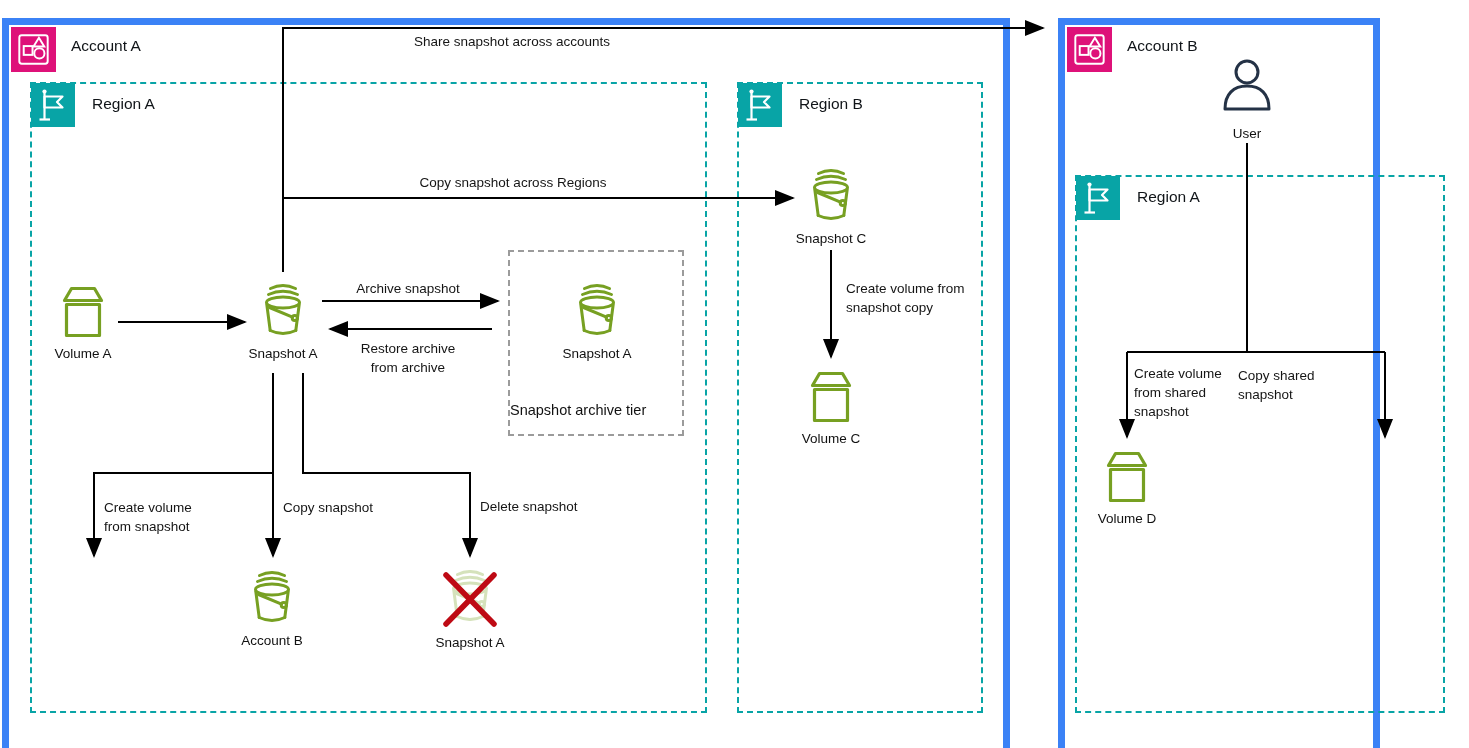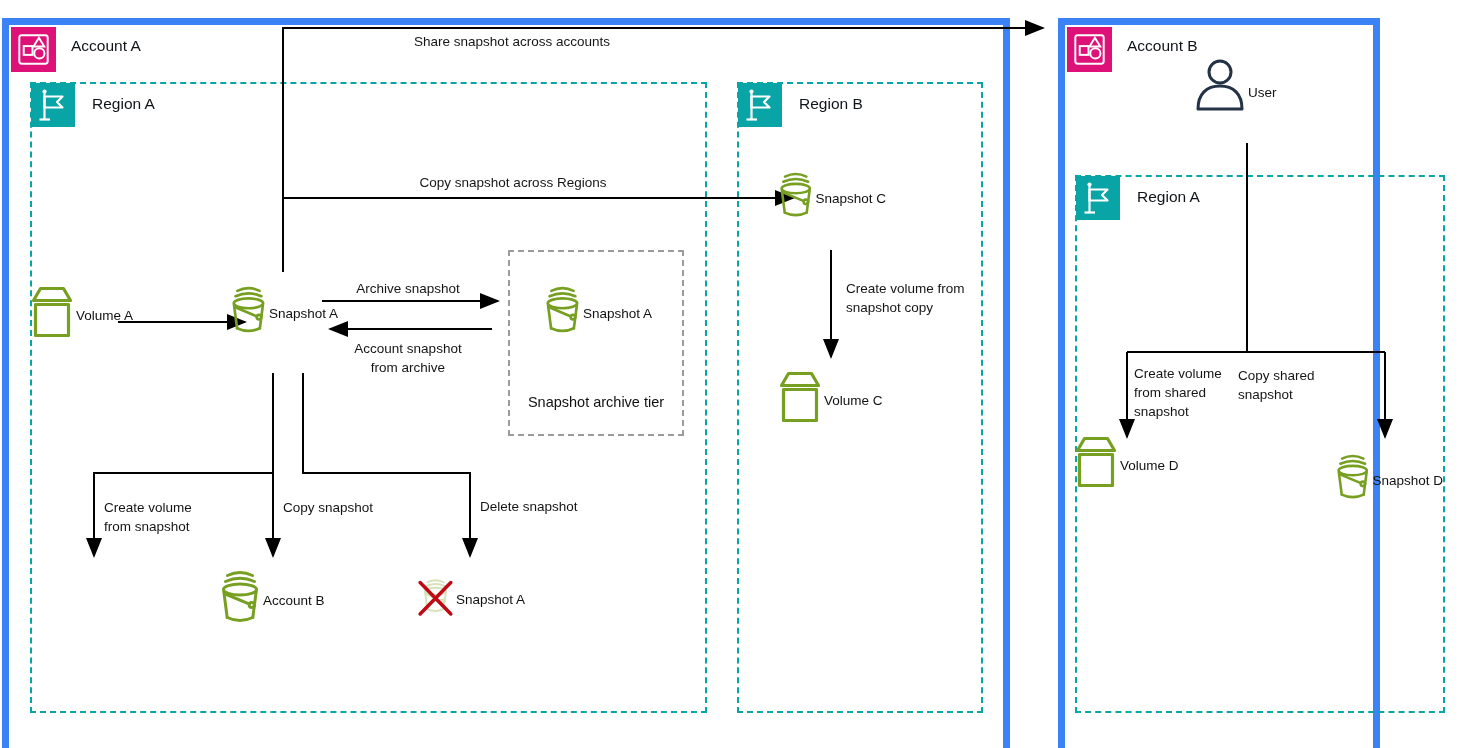--- a/index.html
+++ b/index.html
@@ -5,26 +5,26 @@
   html,body{margin:0;padding:0;background:#fff;}
   .canvas{position:relative;width:1469px;height:748px;background:#fff;
           font-family:"Liberation Sans",sans-serif;overflow:hidden;}
   .box{position:absolute;box-sizing:border-box;background:transparent;}
   .account{border:7px solid #3b82f6;margin-top:16px;}
   .region{border:2px dashed #08A4A6;}
   .archive{border:2px dashed #9B9B9B;}
   .gicon{position:absolute;}
   .gtitle{position:absolute;font-size:15.5px;color:#101418;white-space:nowrap;}
   .overlay{position:absolute;left:0;top:0;pointer-events:none;}
-  .node{position:absolute;width:110px;display:flex;flex-direction:row;align-items:center;}
+  .node{position:absolute;width:110px;display:flex;flex-direction:column;align-items:center;}
   .nlabel{margin-top:6px;font-size:13.5px;color:#111;white-space:nowrap;text-align:center;}
   .edge-label{position:absolute;font-size:13.5px;line-height:19px;color:#151515;white-space:pre-line;}
   .center{text-align:center;}
   .right{text-align:left;}
-  .caption{position:absolute;left:0;right:0;bottom:24px;text-align:center;font-size:14.5px;color:#111;}
+  .caption{position:absolute;left:0;right:0;bottom:16px;font-size:14.5px;color:#111;}
 </style>
 </head>
 <body>
 
 <div class="canvas">
 
   <svg width="0" height="0" style="position:absolute" aria-hidden="true">
     <defs>
       <symbol id="sym-volume" viewBox="0 0 48 56">
         <g fill="none" stroke="#77A022" stroke-width="3.2" stroke-linejoin="round">
@@ -189,38 +189,32 @@
     <div class="nlabel">Snapshot C</div>
   </div>
 
   <div class="node" style="left:776px;top:369px">
     <svg width="48" height="56" viewBox="0 0 48 56">
         <use href="#sym-volume"></use>
       </svg>
     <div class="nlabel">Volume C</div>
   </div>
 
-  <div class="node" style="left:1072px;top:434px">
+  <div class="node" style="left:1072px;top:449px">
     <svg width="48" height="56" viewBox="0 0 48 56">
         <use href="#sym-volume"></use>
       </svg>
     <div class="nlabel">Volume D</div>
   </div>
 
-  <div class="node" style="left:1333px;top:447px">
-    <svg width="46" height="60" viewBox="0 0 46 60">
-        <use href="#sym-bucket"></use>
-      </svg>
-    <div class="nlabel">Snapshot D</div>
-  </div>
 
   <div class="edge-label center" style="left:367px;top:32px;width:290px">Share snapshot across accounts</div>
   <div class="edge-label center" style="left:368px;top:173px;width:290px">Copy snapshot across Regions</div>
   <div class="edge-label center" style="left:338px;top:279px;width:140px">Archive snapshot</div>
-  <div class="edge-label center" style="left:330px;top:339px;width:156px">Account snapshot
+  <div class="edge-label center" style="left:330px;top:339px;width:156px">Restore archive
 from archive</div>
   <div class="edge-label" style="left:104px;top:498px">Create volume
 from snapshot</div>
   <div class="edge-label" style="left:283px;top:498px">Copy snapshot</div>
   <div class="edge-label" style="left:480px;top:497px">Delete snapshot</div>
   <div class="edge-label" style="left:846px;top:279px">Create volume from
 snapshot copy</div>
   <div class="edge-label" style="left:1134px;top:364px">Create volume
 from shared
 snapshot</div>

